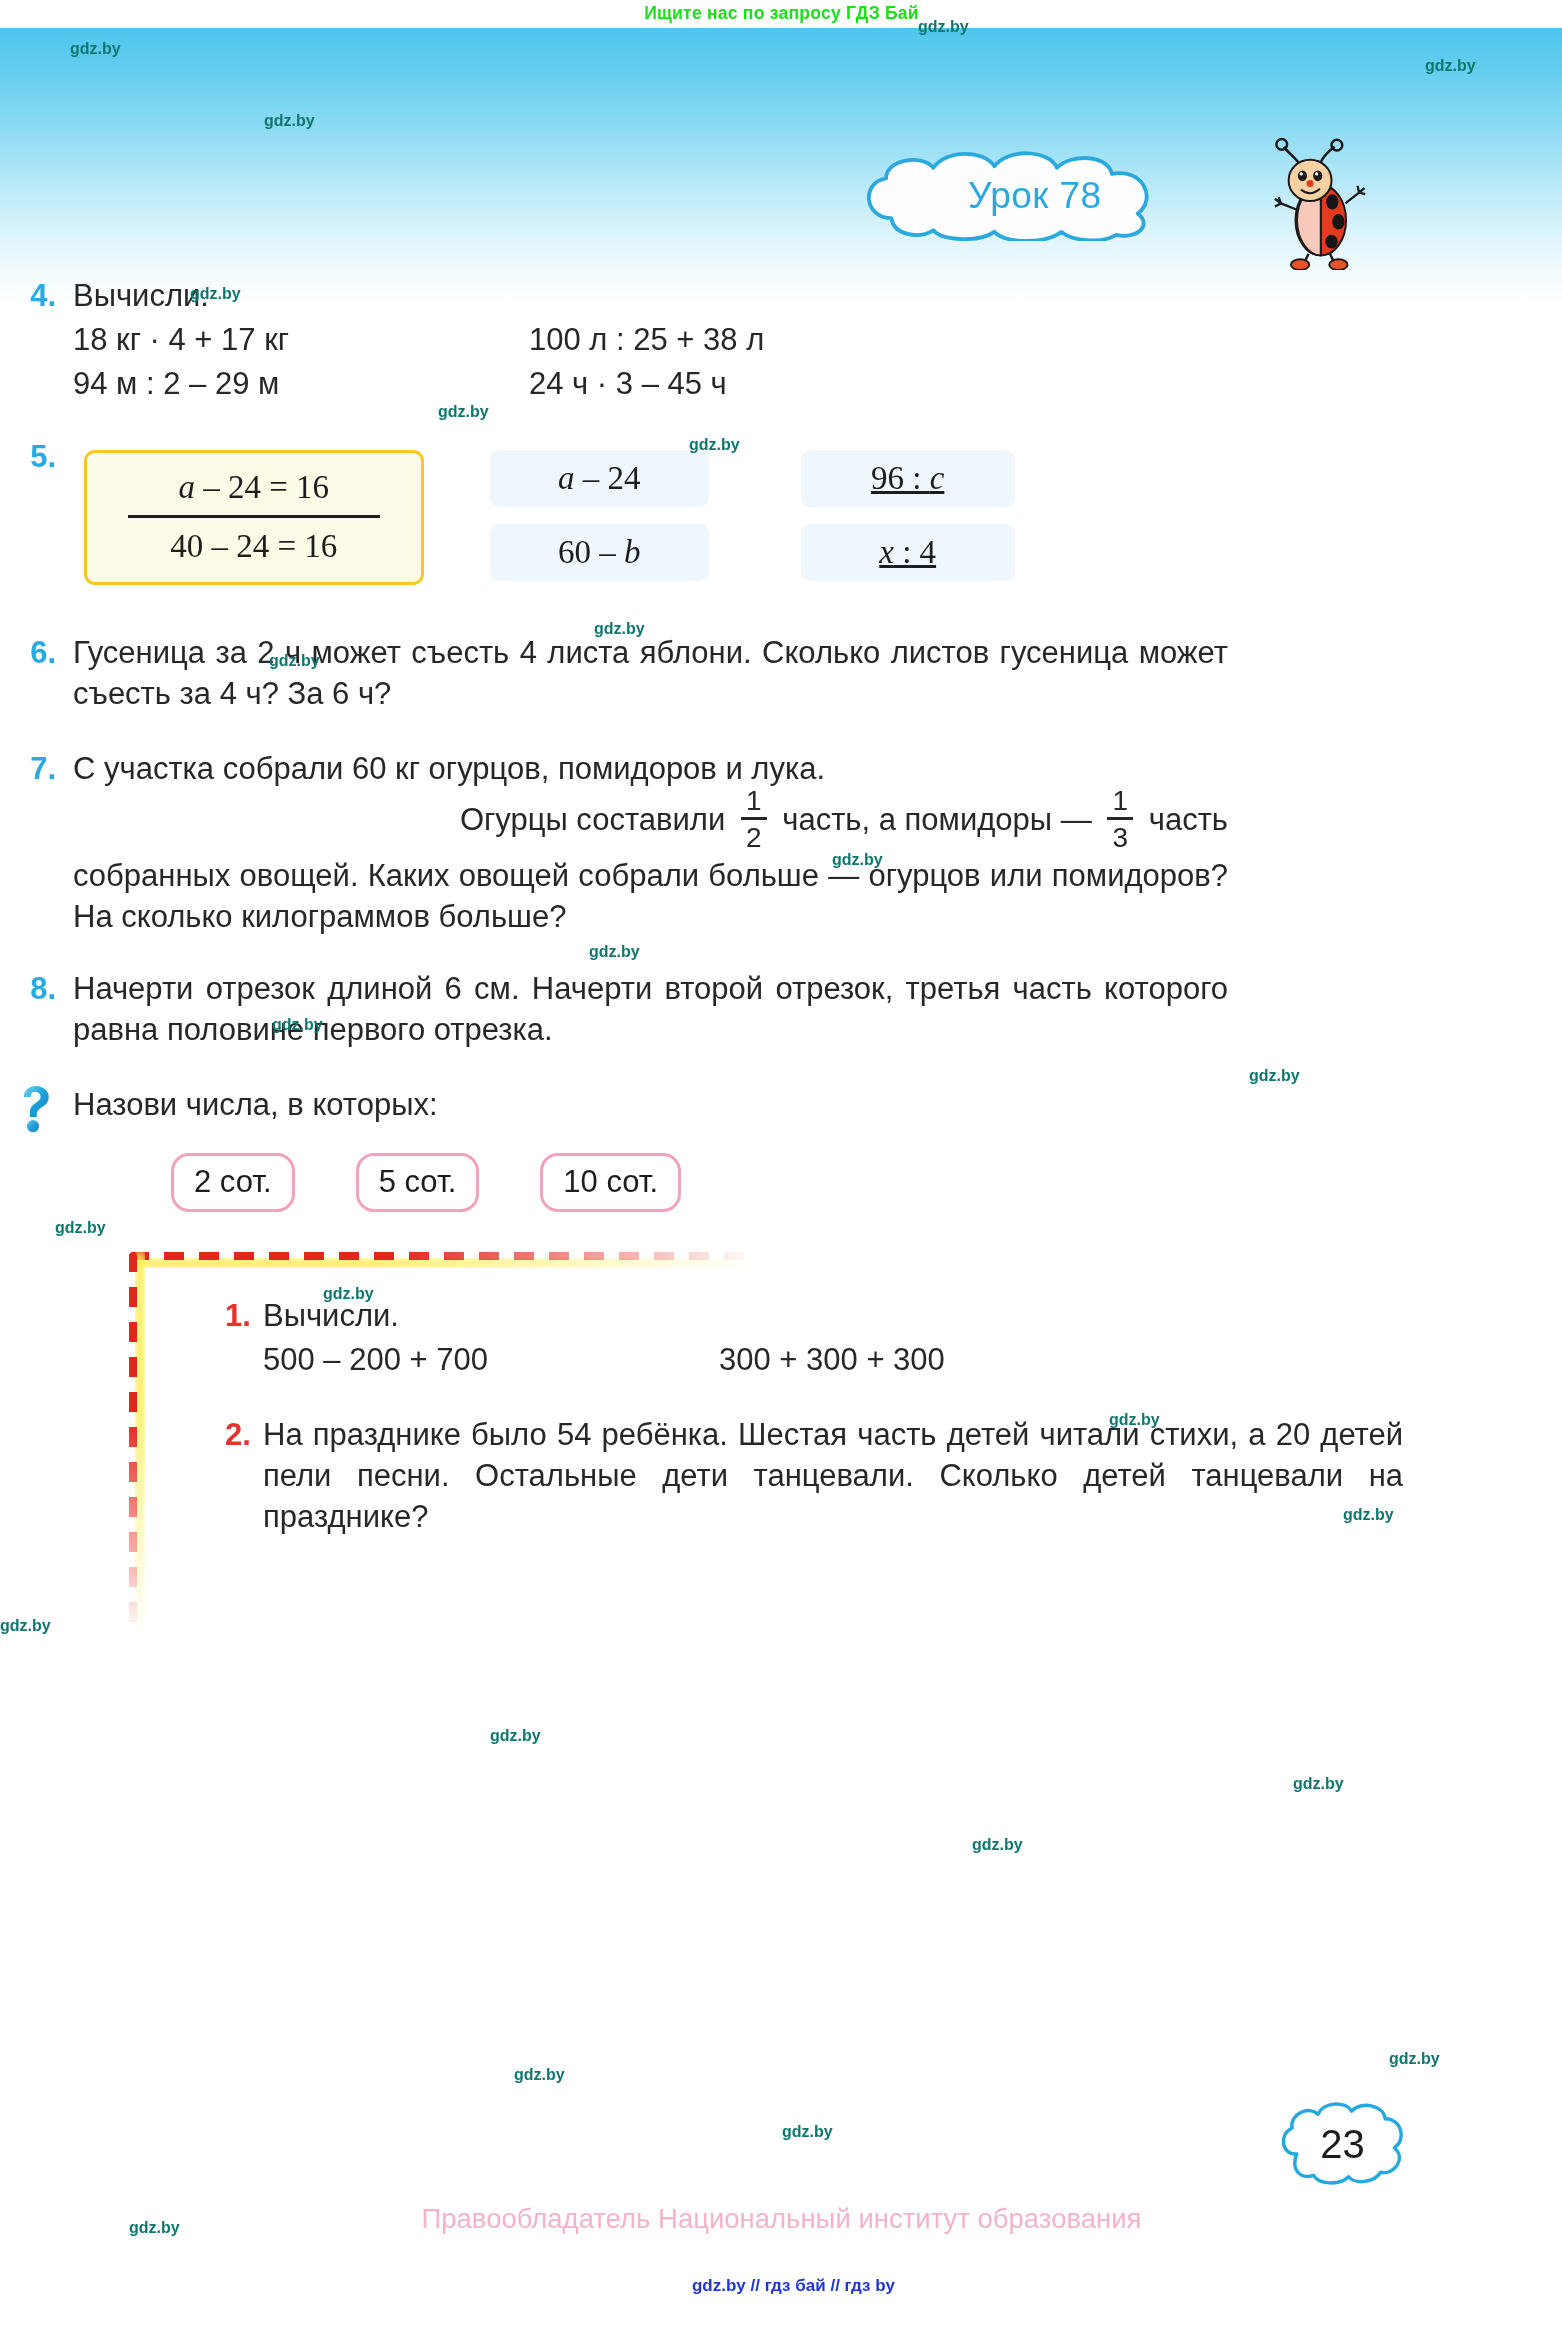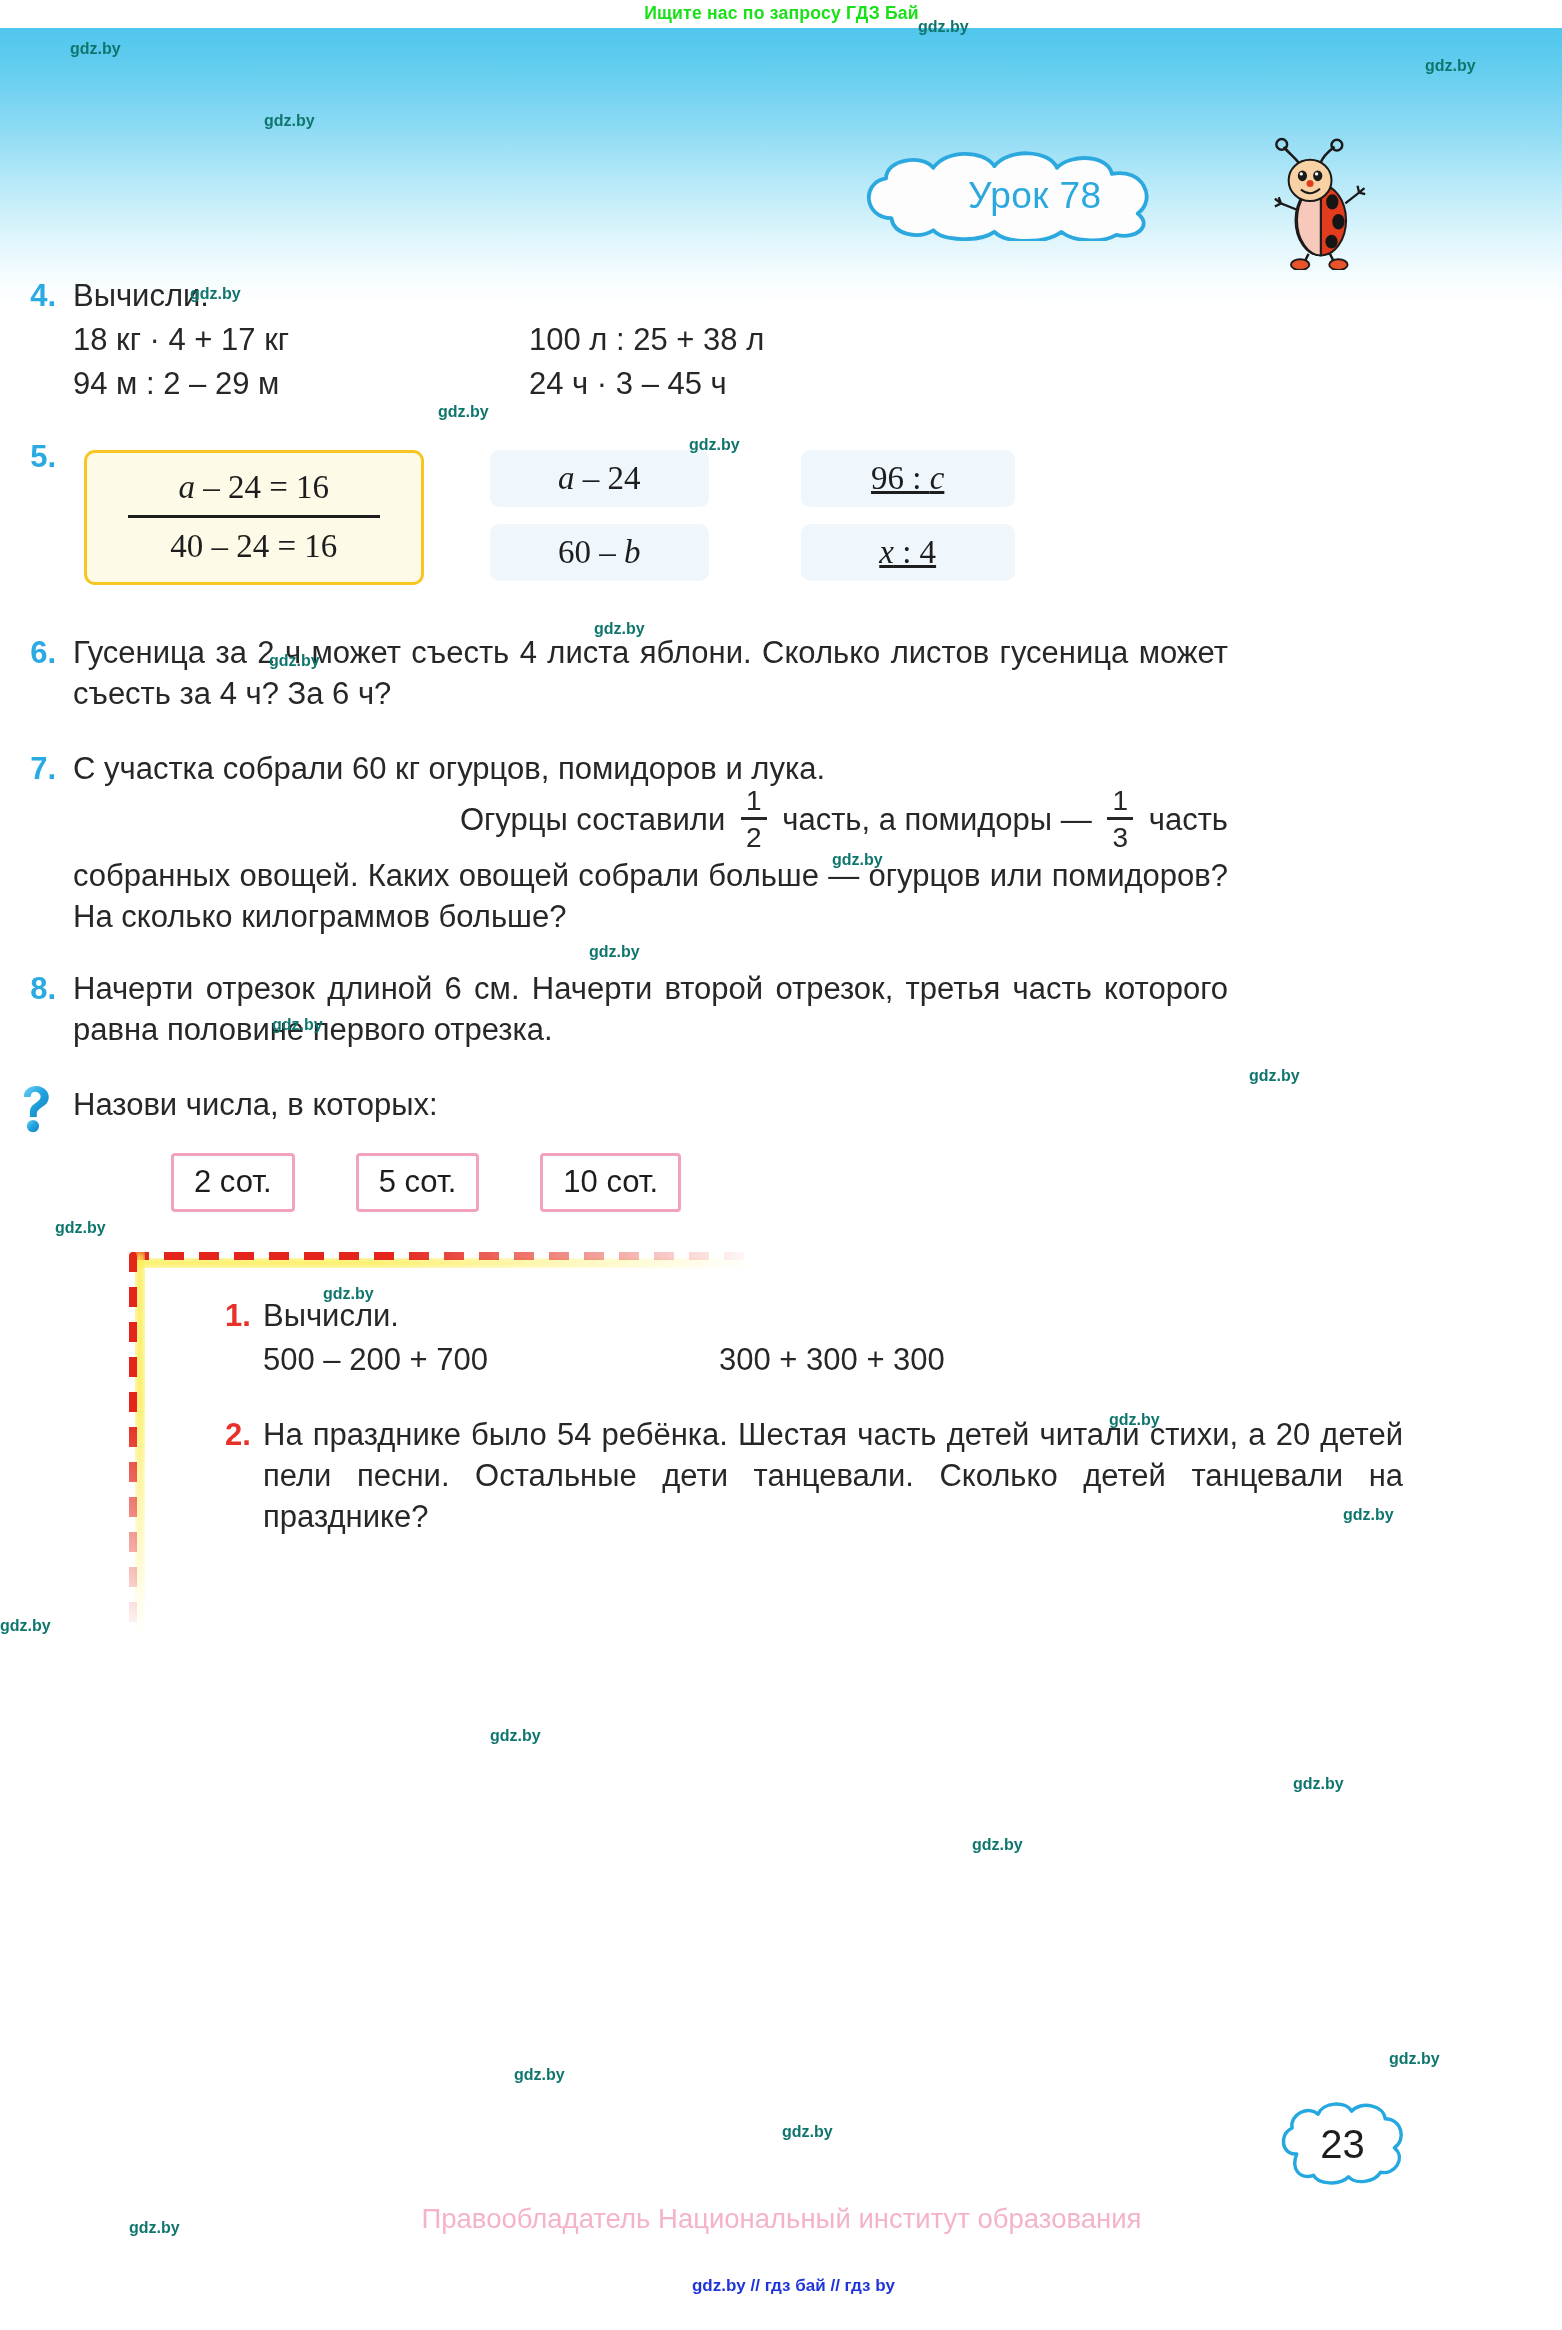--- a/index.html
+++ b/index.html
@@ -215,21 +215,21 @@
   }
   .qicon svg { display: inline-block; width: 40px; height: 49px; }
 
   .chips {
     display: flex;
     margin-top: 17px;
     margin-left: 171px;
   }
   .chip {
     border: 3.8px solid #F2A1BE;
-    border-radius: 4px;
+    border-radius: 18px;
     background: #FFFFFF;
     color: #1D1D1D;
     font-size: 31px;
     padding: 6.9px 20px 9.2px 20px;
     margin-right: 61px;
     line-height: 37px;
   }
 
   
   .dash-panel {

